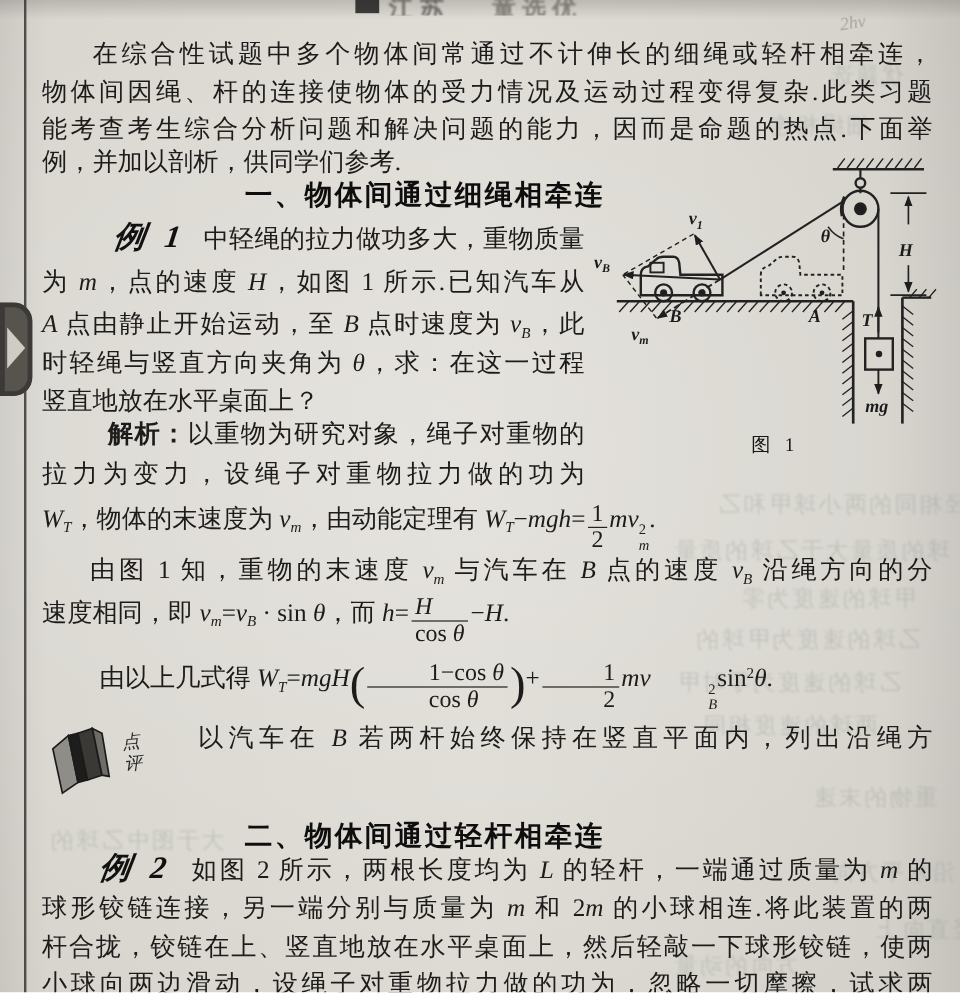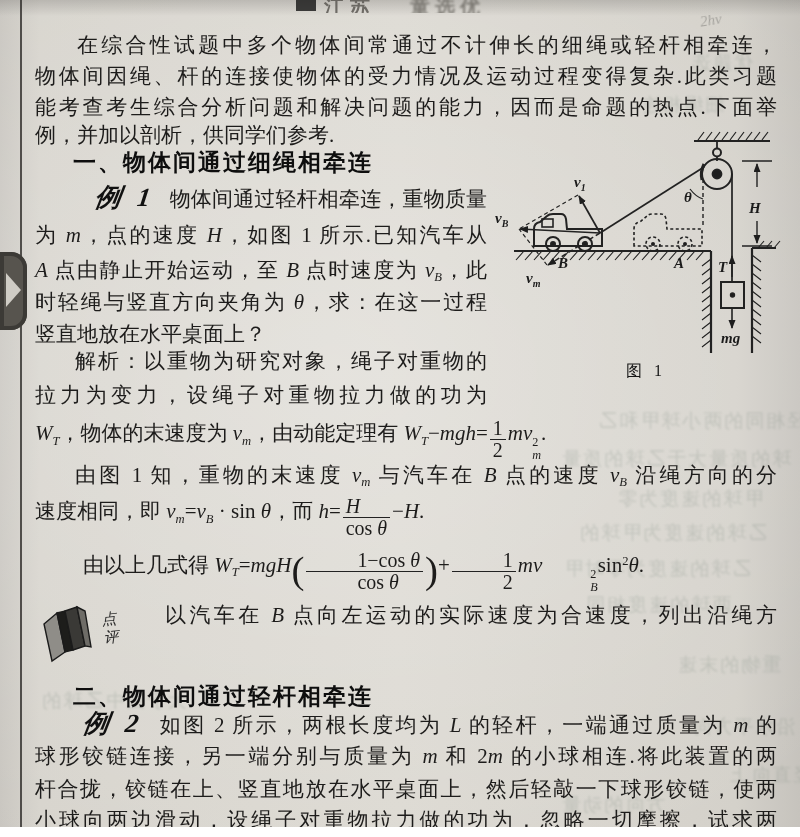--- a/index.html
+++ b/index.html
@@ -18,23 +18,23 @@
   .htxt2{font-size:20px;font-weight:700;color:#6b6862;filter:blur(1px);letter-spacing:5px;vertical-align:top;margin-top:-6px;display:inline-block;margin-left:34px;}
   .scribble{position:absolute;font-style:italic;font-size:15px;color:#4a4a48;opacity:.35;transform:rotate(-9deg);filter:blur(.4px);}
   
   .punch{position:absolute;left:0;top:252px;width:27px;height:78px;background:#57544e;border-radius:0 16px 16px 0;box-shadow:inset 0 0 0 4px #3c3a36;}
   .punch::after{content:"";position:absolute;left:6px;top:21px;width:0;height:0;border-top:17px solid transparent;border-bottom:17px solid transparent;border-left:15px solid #cfccc5;}
   
   .tl{position:absolute;left:35px;width:742px;font-size:21px;line-height:27px;color:#1d1c1b;
       text-align:justify;text-align-last:justify;white-space:normal;}
   .narrow{width:452px;}
   .noj{text-align:left;text-align-last:left;}
-  .h{position:absolute;left:35px;width:600px;font-size:23px;font-weight:900;color:#0e0e0e;letter-spacing:2px;text-indent:38px;text-align:left;}
+  .h{position:absolute;left:35px;width:600px;font-size:23px;font-weight:900;color:#0e0e0e;letter-spacing:2px;text-indent:38px;text-align:center;}
   .exlabel{display:inline-block;font-style:italic;font-weight:900;font-size:26px;letter-spacing:5px;margin-right:14px;transform:skewX(-8deg);color:#111;}
-  .jx{font-weight:400;}
+  .jx{font-weight:700;margin-left:15px;}
   
   .mvar{font-style:italic;}
   .msub{font-size:.6em;font-style:italic;vertical-align:-.35em;}
   .msup{font-size:.6em;vertical-align:.55em;}
   .frac{display:inline-block;text-align:center;vertical-align:-.85em;line-height:1.06;margin:0 2px;font-size:.95em;}
   .frac .num{display:block;padding:0 3px;}
   .frac .den{display:block;border-top:1.6px solid #222;padding:0 3px;}
   .supsub{display:inline-flex;flex-direction:column;align-items:flex-start;font-size:.58em;line-height:1.05;vertical-align:-.5em;}
   .supsub .ssb{font-style:italic;}
   .bigparen{font-size:1.85em;vertical-align:-.28em;font-weight:400;}
@@ -78,21 +78,21 @@
   <div class="edge-line"></div>
   <div class="punch"></div>
 
   <div class="tl" style="top:32px;text-indent:42px">在综合性试题中多个物体间常通过不计伸长的细绳或轻杆相牵连，</div>
   <div class="tl" style="top:63px">物体间因绳、杆的连接使物体的受力情况及运动过程变得复杂.此类习题</div>
   <div class="tl" style="top:94px">能考查考生综合分析问题和解决问题的能力，因而是命题的热点.下面举</div>
   <div class="tl noj" style="top:122px">例，并加以剖析，供同学们参考.</div>
 
   <div class="h" style="top:147px">一、物体间通过细绳相牵连</div>
 
-  <div class="tl narrow" style="top:184px;text-indent:30px"><span class="exlabel">例 1</span><span>物体间通过轻杆相牵连，重物质量</span></div>
+  <div class="tl narrow" style="top:184px;text-indent:30px"><span class="exlabel">例 1</span><span>中轻绳的拉力做功多大，重物质量</span></div>
   <div class="tl narrow" style="top:222px"><span>为 </span><span class="mvar">m</span><span>，点的速度 </span><span class="mvar">H</span><span>，如图 1 所示.已知汽车从</span></div>
   <div class="tl narrow" style="top:257px"><span class="mvar">A</span><span> 点由静止开始运动，至 </span><span class="mvar">B</span><span> 点时速度为 </span><span class="mvar">v</span><span class="msub">B</span><span>，此</span></div>
   <div class="tl narrow" style="top:289px"><span>时轻绳与竖直方向夹角为 </span><span class="mvar">θ</span><span>，求：在这一过程</span></div>
   <div class="tl narrow noj" style="top:321px">竖直地放在水平桌面上？</div>
 
   <div class="tl narrow" style="top:348px;text-indent:40px"><span class="jx">解析：</span><span>以重物为研究对象，绳子对重物的</span></div>
   <div class="tl narrow" style="top:382px">拉力为变力，设绳子对重物拉力做的功为</div>
   <div class="tl noj" style="top:418px"><span class="mvar">W</span><span class="msub">T</span><span>，物体的末速度为 </span><span class="mvar">v</span><span class="msub">m</span><span>，由动能定理有 </span><span class="mvar">W</span><span class="msub">T</span><span>−</span><span class="mvar">mgh</span><span>=</span><span class="frac"><span class="num"><span>1</span></span><span class="den"><span>2</span></span></span><span class="mvar">m</span><span><span class="mvar">v</span><span class="supsub">
           <span>2</span>
           <span class="ssb">m</span>
@@ -109,21 +109,21 @@
       <path d="M6,24 L19,13 L27,52 L14,61 Z" fill="#8f8d88"></path>
       <path d="M19,13 L27,11 L35,50 L27,52 Z" fill="#1d1d1b"></path>
       <path d="M27,11 L39,7 L47,46 L35,50 Z" fill="#3a3936"></path>
       <path d="M39,7 L47,11 L53,47 L47,46 Z" fill="#6e6c67"></path>
     </g>
   </svg>
   <div class="dianping">
     <span>点</span><br>
     <span>评</span>
   </div>
-  <div class="tl" style="top:602px;text-indent:130px"><span>以汽车在 </span><span class="mvar">B</span><span> 点向左运动的实际速度为合速度，列出沿绳方</span></div>
+  <div class="tl" style="top:602px;text-indent:130px"><span>以汽车在 </span><span class="mvar">B</span><span> 若两杆始终保持在竖直平面内，列出沿绳方</span></div>
 
   <div class="h" style="top:681px">二、物体间通过轻杆相牵连</div>
 
   <div class="tl" style="top:710px;text-indent:24px"><span class="exlabel">例 2</span><span id="ex2l1"><span>如图 2 所示，两根长度均为 </span><span class="mvar">L</span><span> 的轻杆，一端通过质量为 </span><span class="mvar">m</span><span> 的</span></span></div>
   <div class="tl" style="top:743px"><span>球形铰链连接，另一端分别与质量为 </span><span class="mvar">m</span><span> 和 2</span><span class="mvar">m</span><span> 的小球相连.将此装置的两</span></div>
   <div class="tl" style="top:776px">杆合拢，铰链在上、竖直地放在水平桌面上，然后轻敲一下球形铰链，使两</div>
   <div class="tl" style="top:807px">小球向两边滑动，设绳子对重物拉力做的功为，忽略一切摩擦，试求两</div>
 
   <svg class="figsvg" width="310" height="260" viewBox="0 0 310 260">
     <defs>

